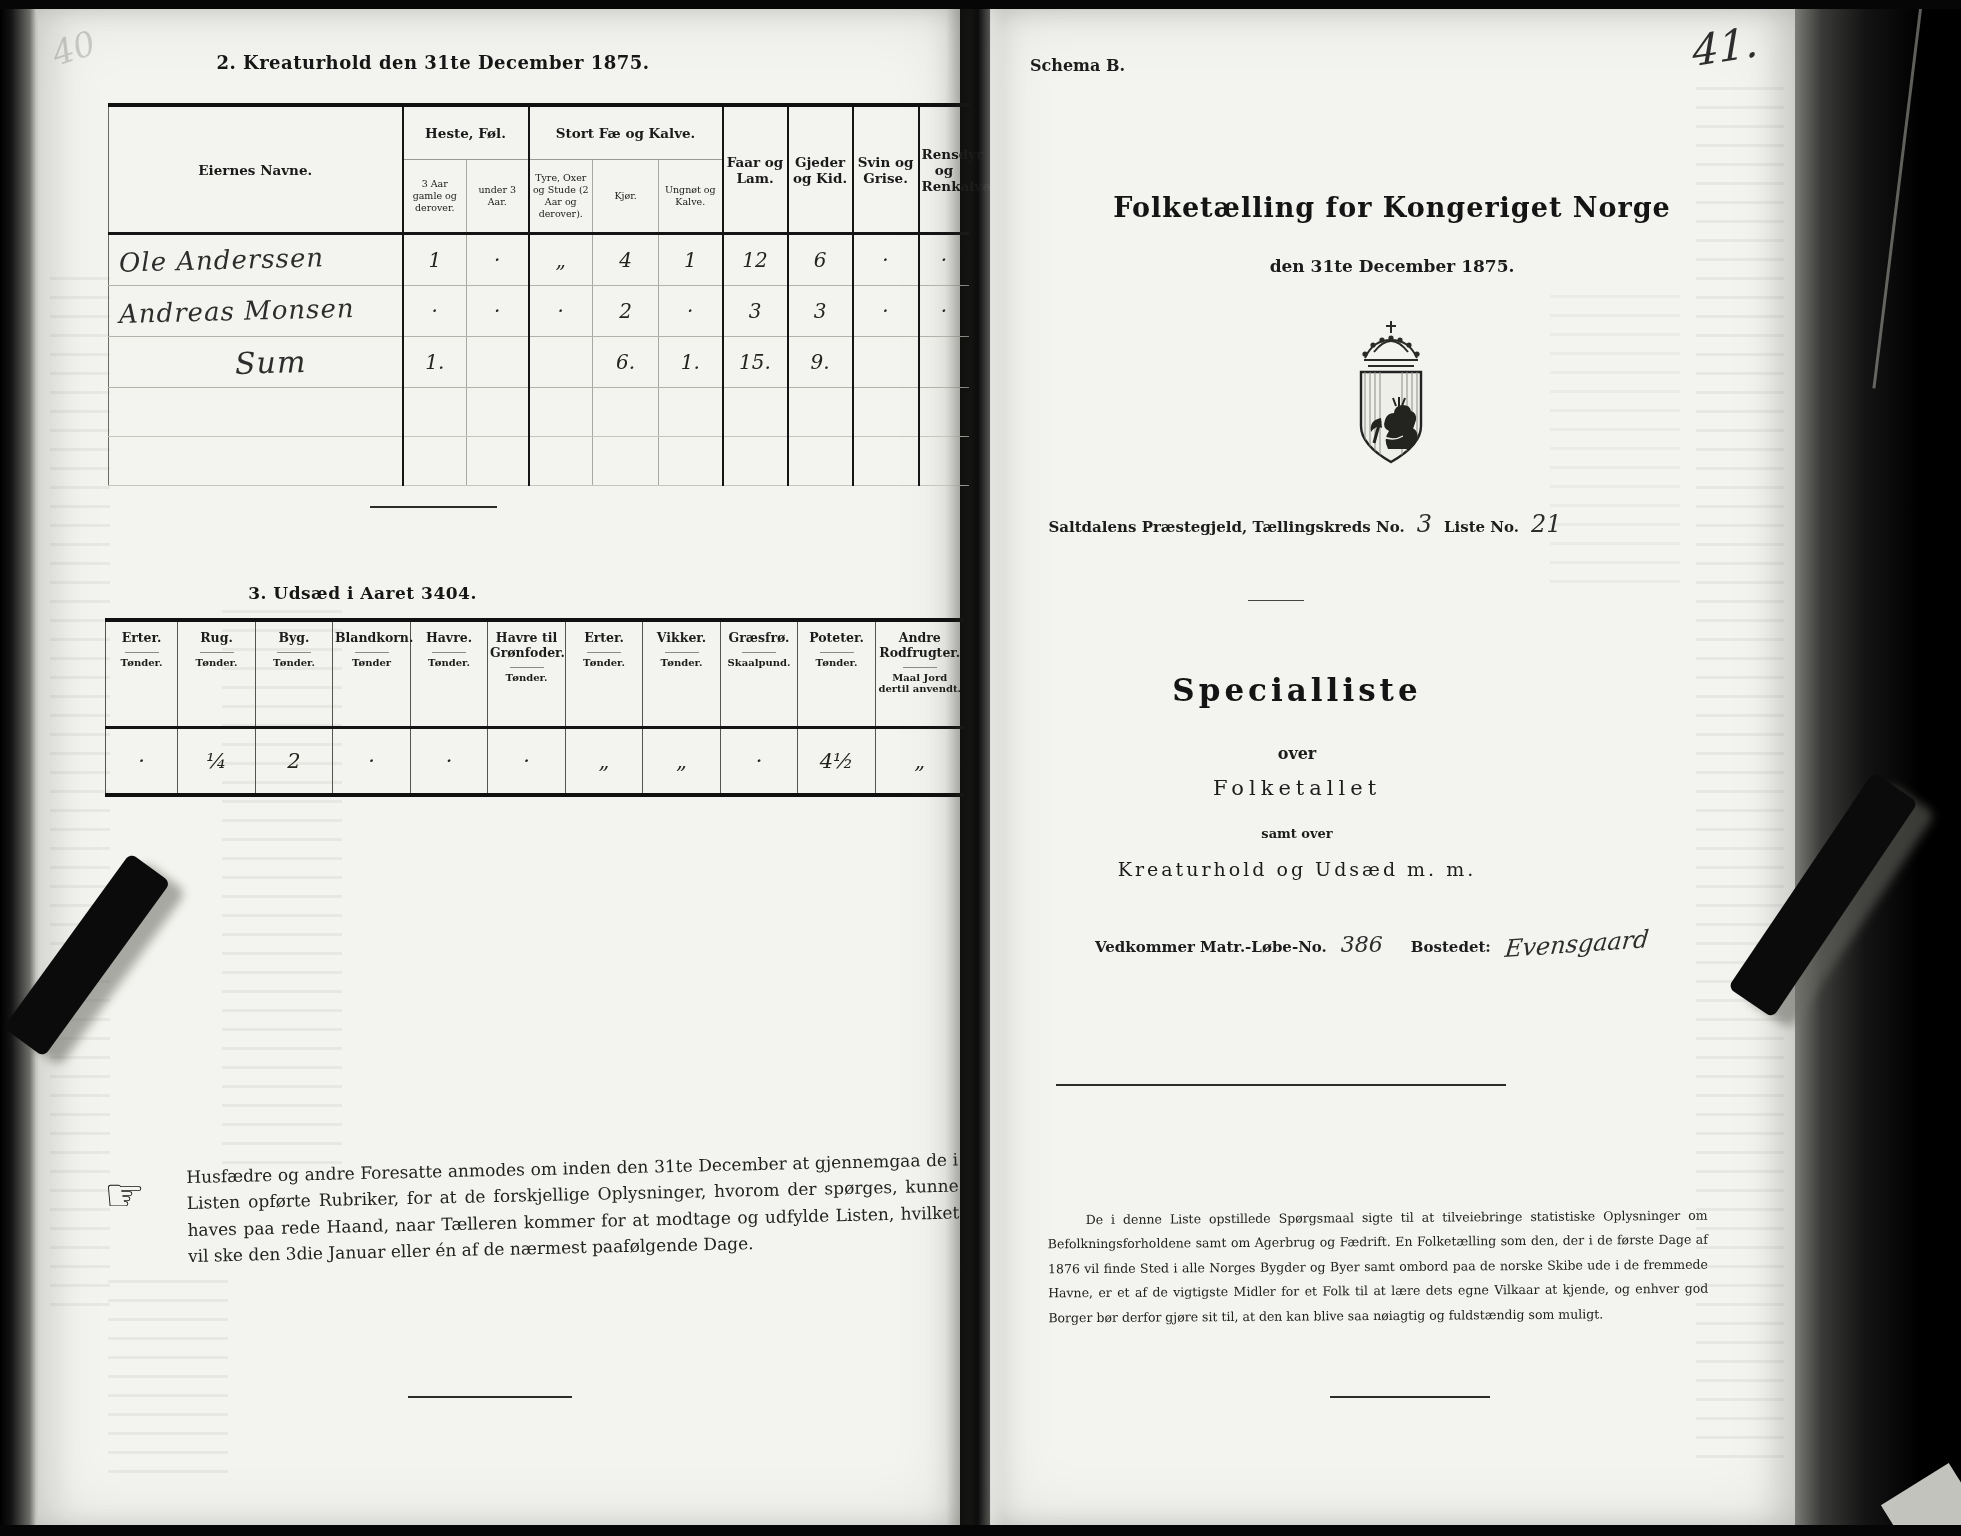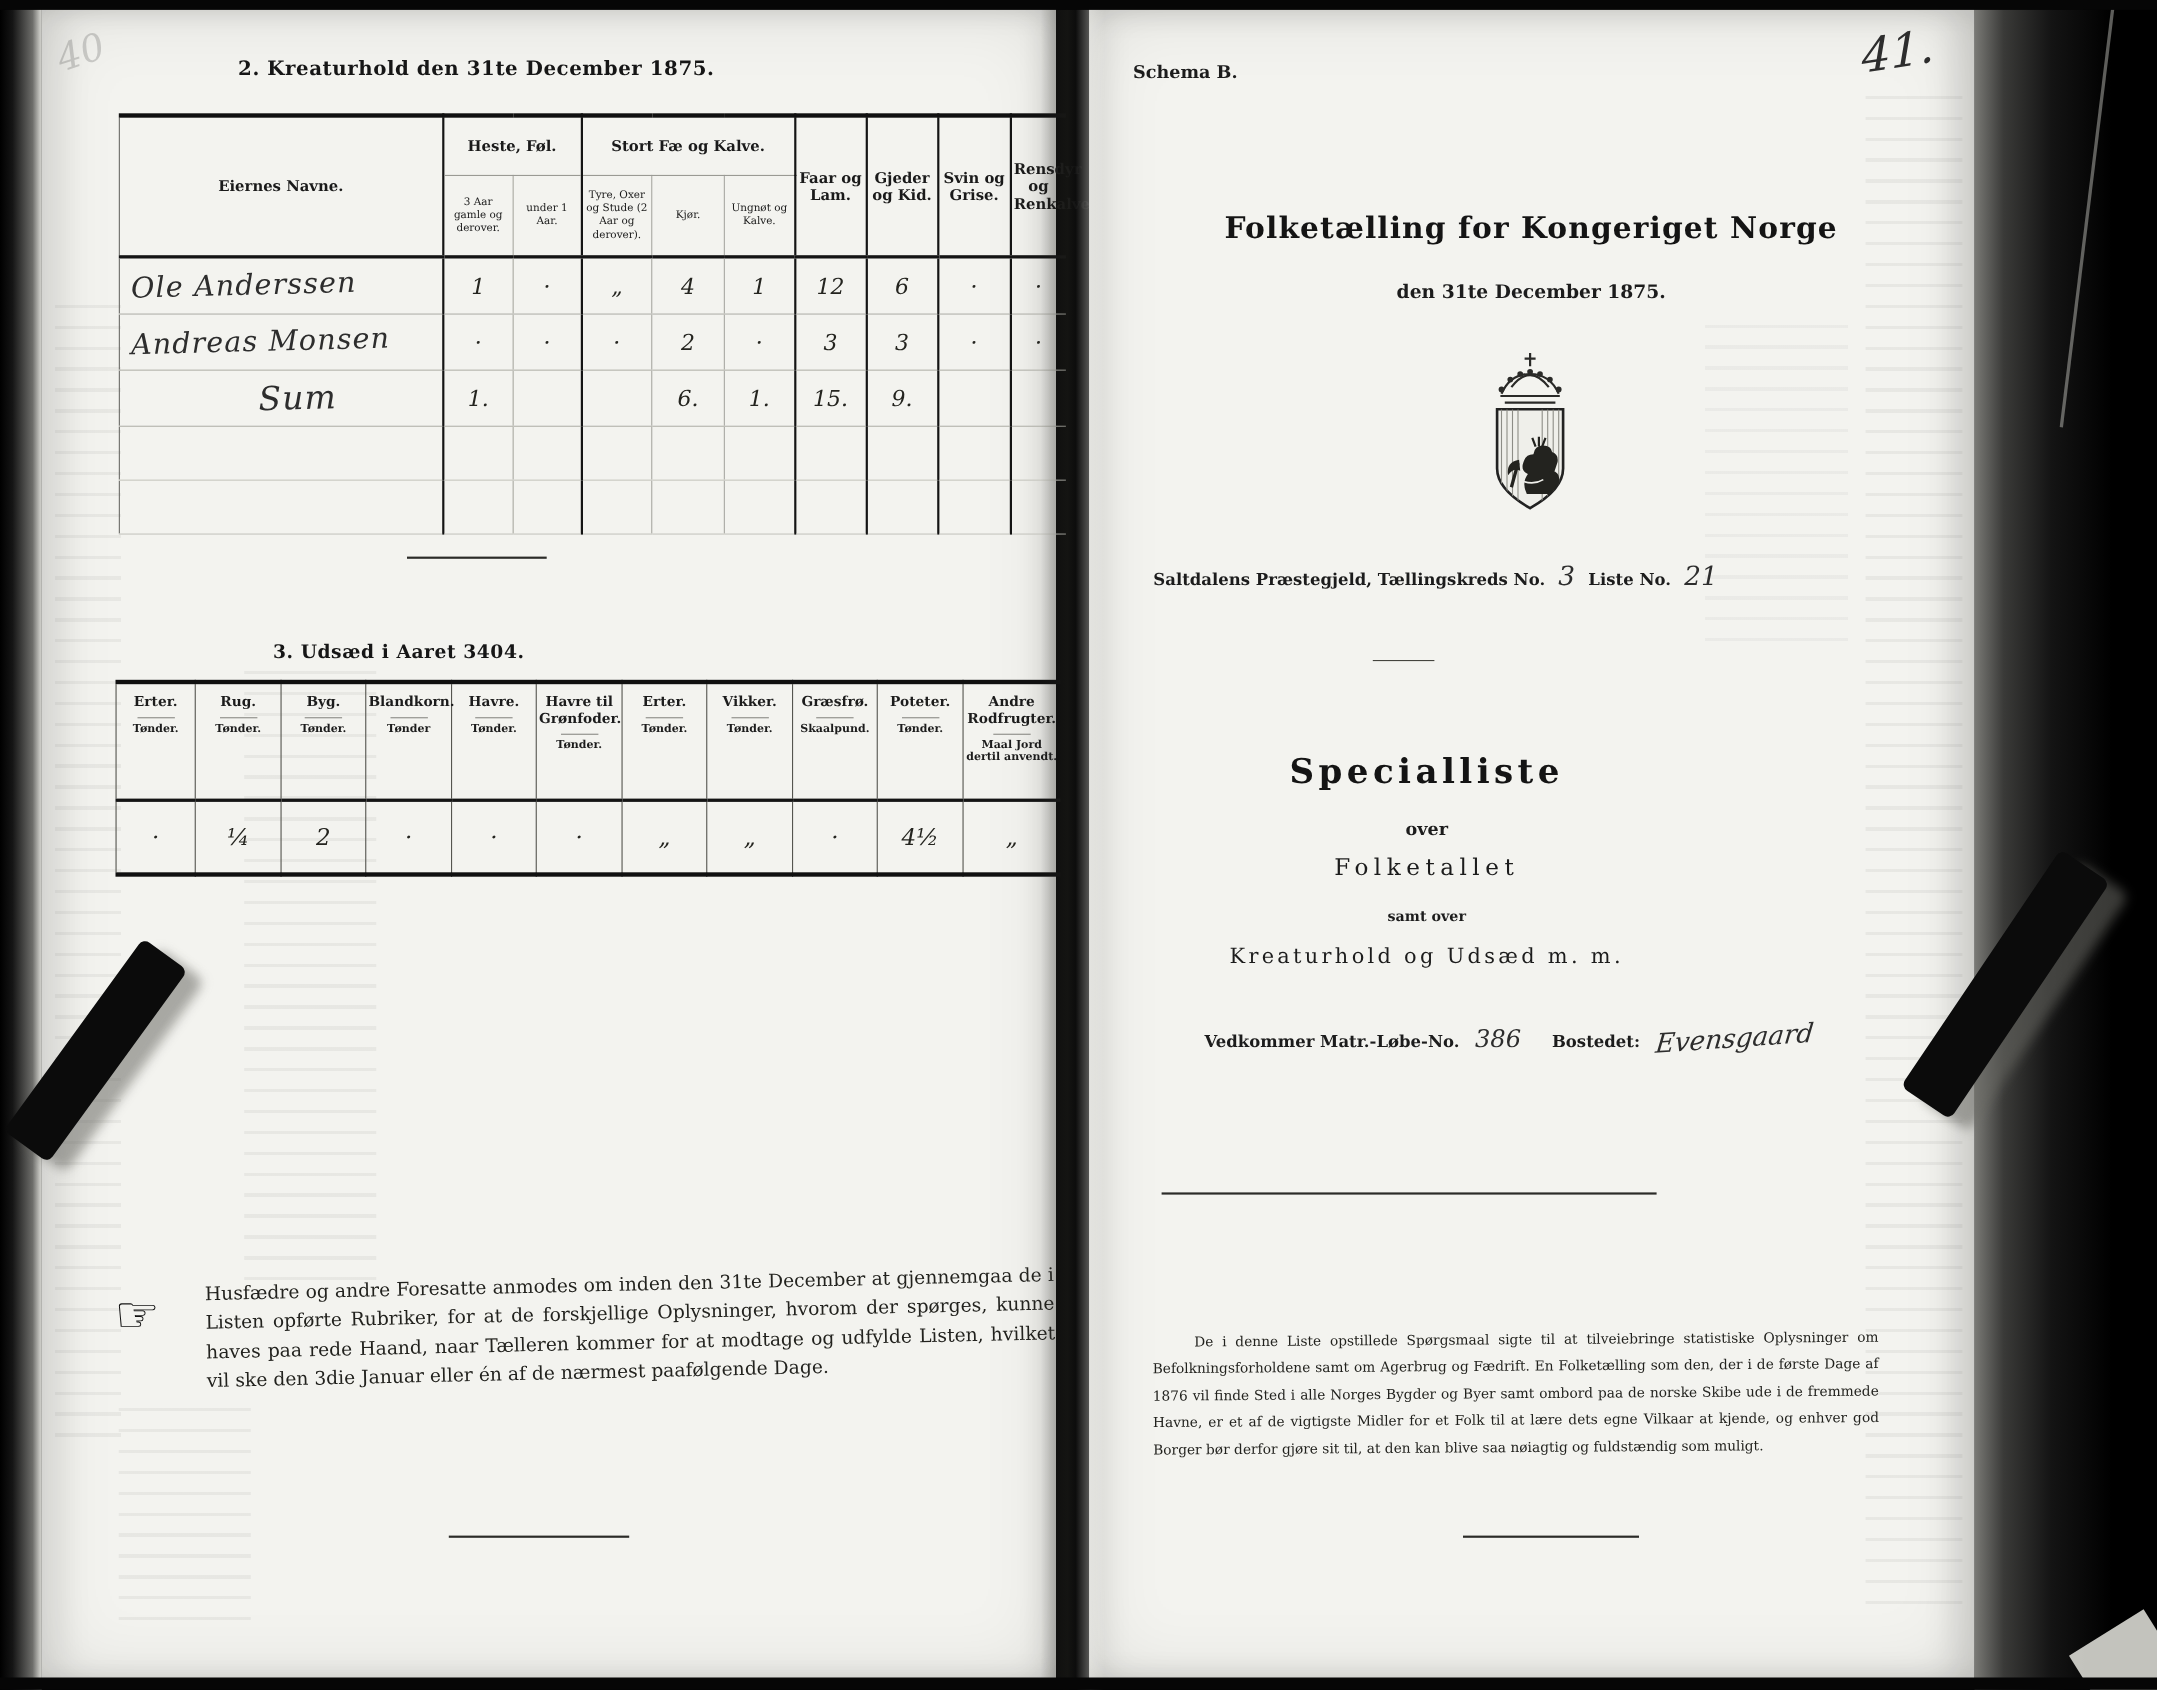--- a/index.html
+++ b/index.html
@@ -69,21 +69,21 @@
   .hand-icon{position:absolute;left:104px;top:1168px;font-family:"DejaVu Sans",sans-serif;font-size:46px;color:#111;}
   .footnote{position:absolute;left:186px;top:1164px;width:772px;font-size:17px;line-height:1.55;
       text-align:justify;color:#22221e;transform:rotate(-1.3deg);transform-origin:0 0;}
   
   .schema{left:1030px;top:56px;font-size:16px;font-weight:bold;}
   .pageno{left:1692px;top:22px;font-size:42px;transform:rotate(-9deg) skewX(-8deg);}
   .main-title{left:1092px;top:192px;width:600px;text-align:center;font-size:27px;font-weight:bold;letter-spacing:1px;color:#141414;}
   .sub-title{left:1092px;top:256px;width:600px;text-align:center;font-size:17px;font-weight:bold;}
   .district{left:1095px;top:510px;width:420px;display:flex;align-items:baseline;justify-content:center;gap:12px;font-size:15px;font-weight:bold;white-space:nowrap;}
   .district .hw{font-size:24px;font-weight:normal;}
-  .sp-title{left:1147px;top:672px;width:300px;text-align:center;font-size:31px;font-weight:bold;letter-spacing:4px;color:#141414;margin-top:12px;}
+  .sp-title{left:1147px;top:672px;width:300px;text-align:center;font-size:31px;font-weight:bold;letter-spacing:4px;color:#141414;}
   .sp-over{left:1147px;top:744px;width:300px;text-align:center;font-size:16px;font-weight:bold;}
   .sp-folke{left:1147px;top:776px;width:300px;text-align:center;font-size:21px;letter-spacing:5px;}
   .sp-samt{left:1147px;top:826px;width:300px;text-align:center;font-size:13px;font-weight:bold;}
   .sp-kreat{left:1097px;top:858px;width:400px;text-align:center;font-size:19px;letter-spacing:3px;}
   .matr{left:1095px;top:930px;width:440px;display:flex;align-items:baseline;gap:14px;font-size:15px;font-weight:bold;white-space:nowrap;}
   .matr .hw{font-size:22px;font-weight:normal;}
   .matr .hw-place{font-size:24px;transform:rotate(-4deg) skewX(-10deg);display:inline-block;}
   .para{position:absolute;left:1048px;top:1206px;width:660px;font-size:12.5px;line-height:1.95;
       text-align:justify;text-indent:38px;color:#22221e;transform:rotate(-.4deg);}
   .ghost-40{left:52px;top:28px;font-size:34px;opacity:.20;transform:rotate(-18deg);}
@@ -127,21 +127,21 @@
         <th rowspan="2" class="side hb">Eiernes Navne.</th>
         <th colspan="2" class="vthick gline">Heste, Føl.</th>
         <th colspan="3" class="vthick gline">Stort Fæ og Kalve.</th>
         <th rowspan="2" class="side vthick hb">Faar og Lam.</th>
         <th rowspan="2" class="side vthick hb">Gjeder og Kid.</th>
         <th rowspan="2" class="side vthick hb">Svin og Grise.</th>
         <th rowspan="2" class="side vthick hb">Rensdyr og Renkalve.</th>
       </tr>
       <tr class="sub">
         <th class="vthick hb">3 Aar gamle og derover.</th>
-        <th class="vthin hb">under 1 Aar.</th>
+        <th class="vthin hb">under 3 Aar.</th>
         <th class="vthick hb">Tyre, Oxer og Stude (2 Aar og derover).</th>
         <th class="vthin hb">Kjør.</th>
         <th class="vthin hb">Ungnøt og Kalve.</th>
       </tr>
     </thead>
     <tbody>
       <tr>
         <td class="name"><span class="hw name-hw">Ole Anderssen</span></td>
         <td class="vthick hwc">1</td>
         <td class="vthin hwc">·</td>

